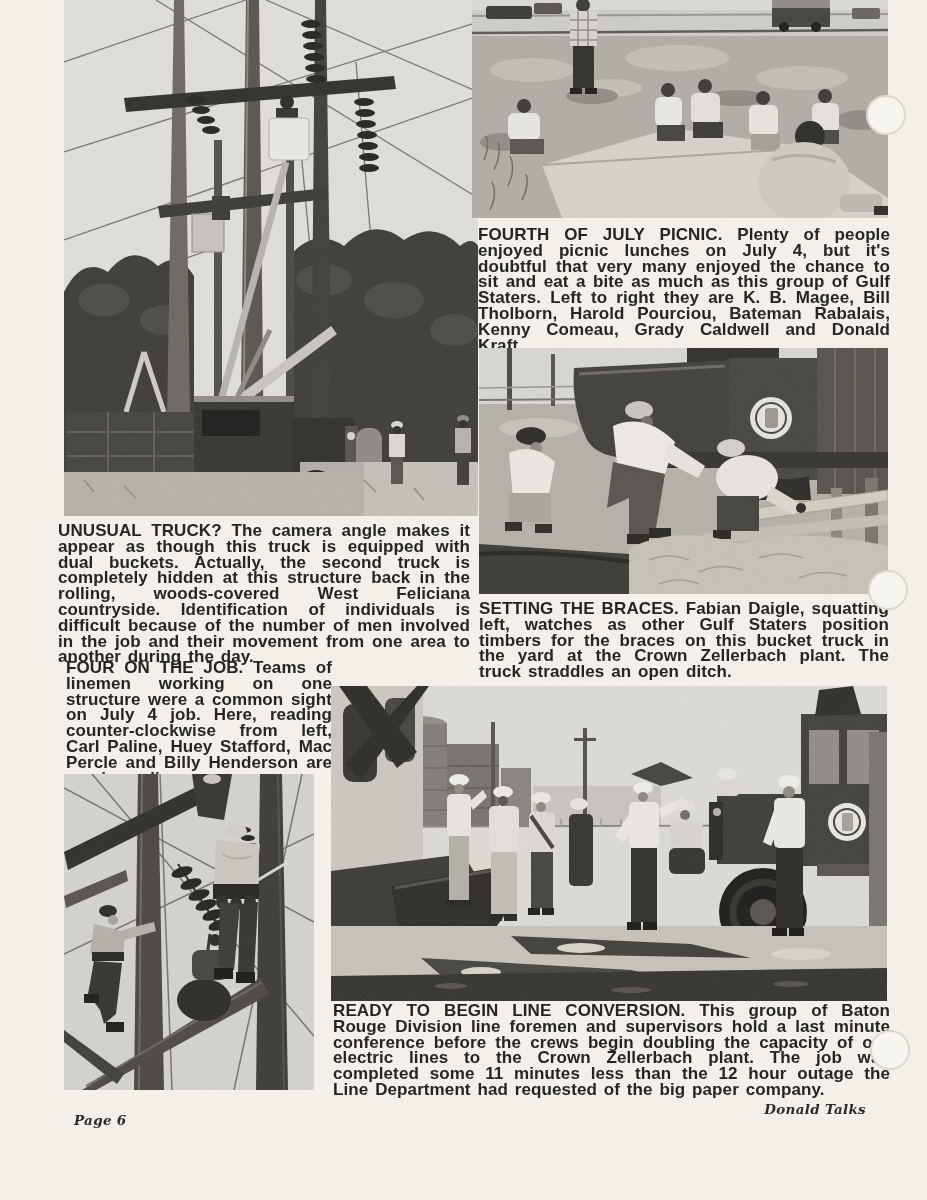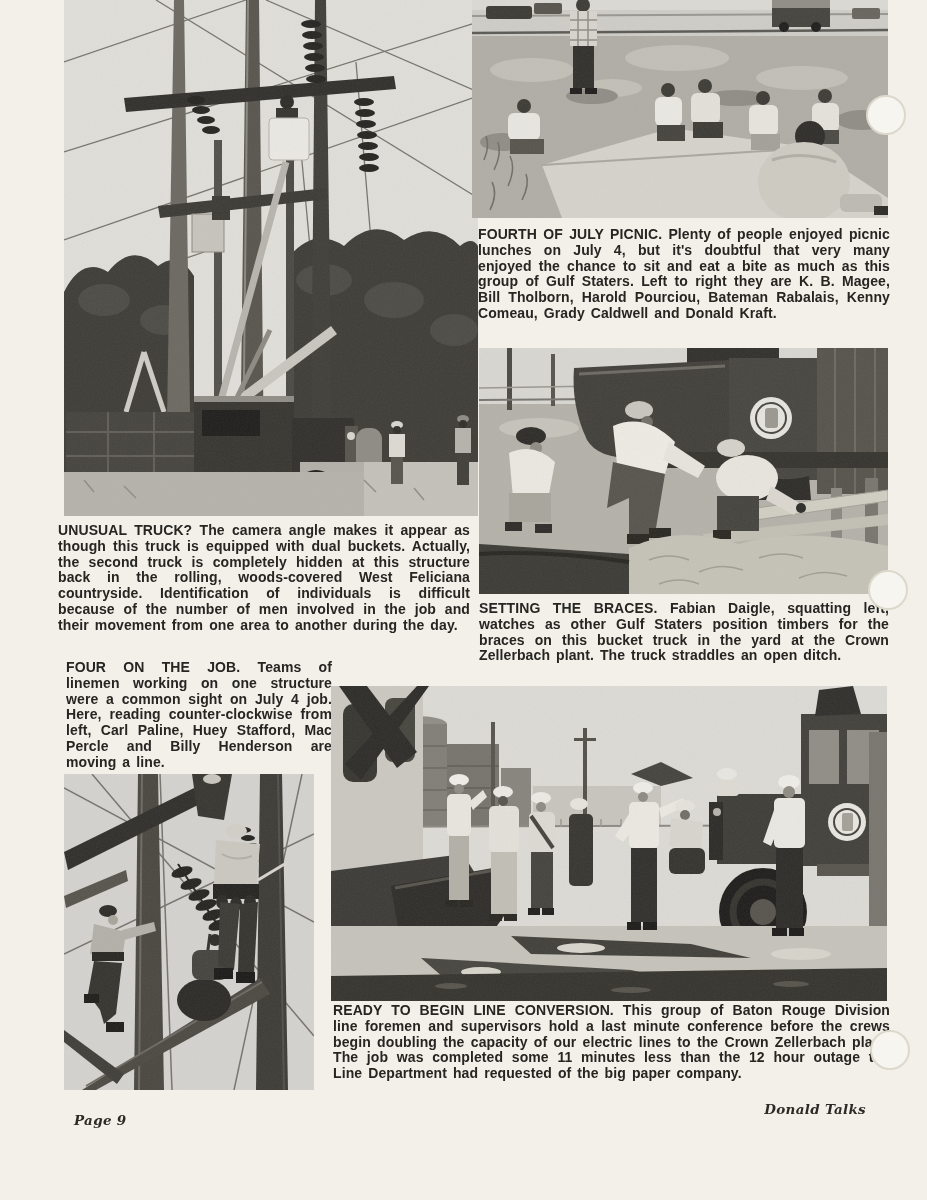--- a/index.html
+++ b/index.html
@@ -10,21 +10,21 @@
   }
   .photo{
     position:absolute;margin:0;padding:0;overflow:hidden;
     background:#d8d6d0;
   }
   .photo svg{display:block;}
   .caption{
     position:absolute;
     font-family:"Liberation Sans",sans-serif;
     font-weight:700;
-    font-size:14px;line-height:15.8px;
+    font-size:17px;line-height:15.8px;
     color:#262522;
     text-align:justify;
     letter-spacing:.1px;word-spacing:2px;
   }
   .cap-title{text-transform:uppercase;}
   .footer{
     position:absolute;
     font-family:"DejaVu Serif",serif;
     font-style:italic;font-weight:700;
     font-size:13.5px;color:#2b2a26;letter-spacing:.3px;
@@ -543,16 +543,16 @@
 
   <div class="caption" style="left:333px;top:1003px;width:557px">
     <span class="cap-title">READY TO BEGIN LINE CONVERSION.</span>
     <span class="cap-body">This group of Baton Rouge Division line foremen and supervisors hold a last minute conference before the crews begin doubling the capacity of our electric lines to the Crown Zellerbach plant. The job was completed some 11 minutes less than the 12 hour outage the Line Department had requested of the big paper company.</span>
   </div>
 
   <div class="ring" style="left:866px;top:95px"></div>
   <div class="ring" style="left:868px;top:570px"></div>
   <div class="ring" style="left:870px;top:1030px"></div>
 
-  <div class="footer" style="left:74px;top:1112px">Page 9</div>
+  <div class="footer" style="left:74px;top:1112px">Page 6</div>
   <div class="footer" style="right:61px;top:1101px">Donald Talks</div>
 
 </div>
 
 </body></html>

